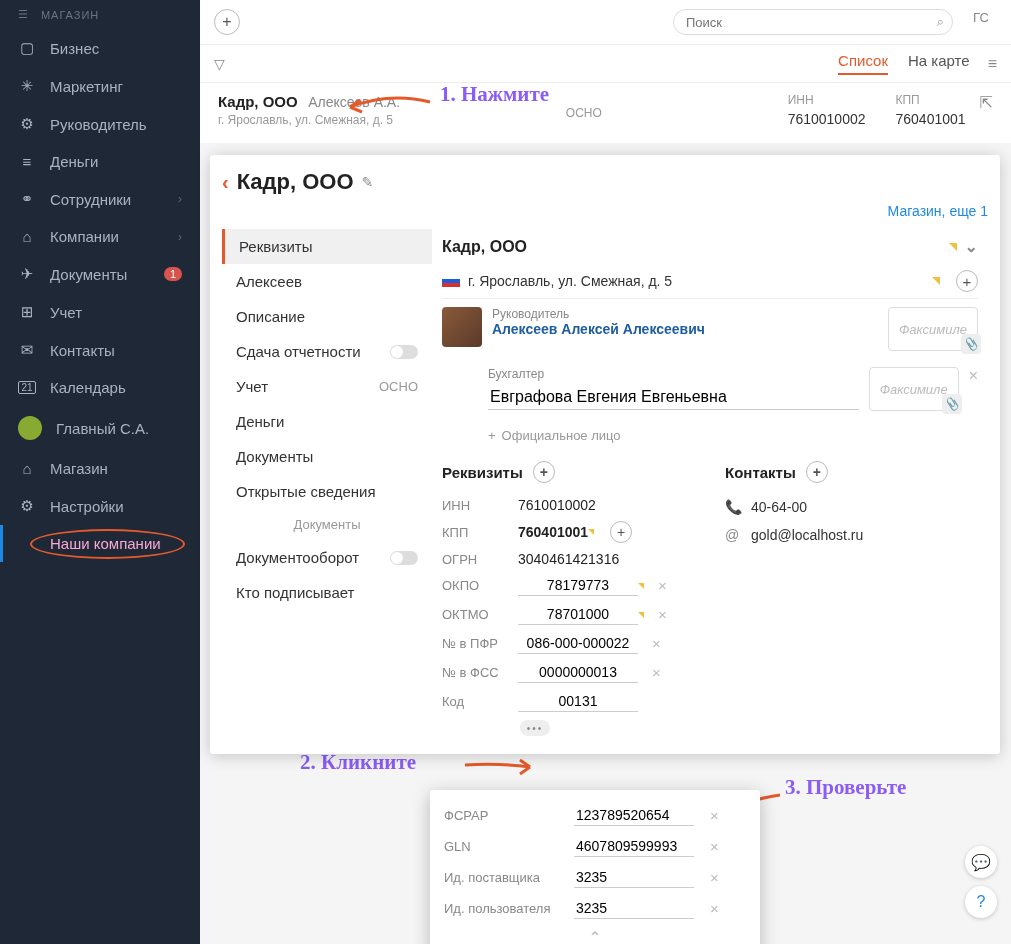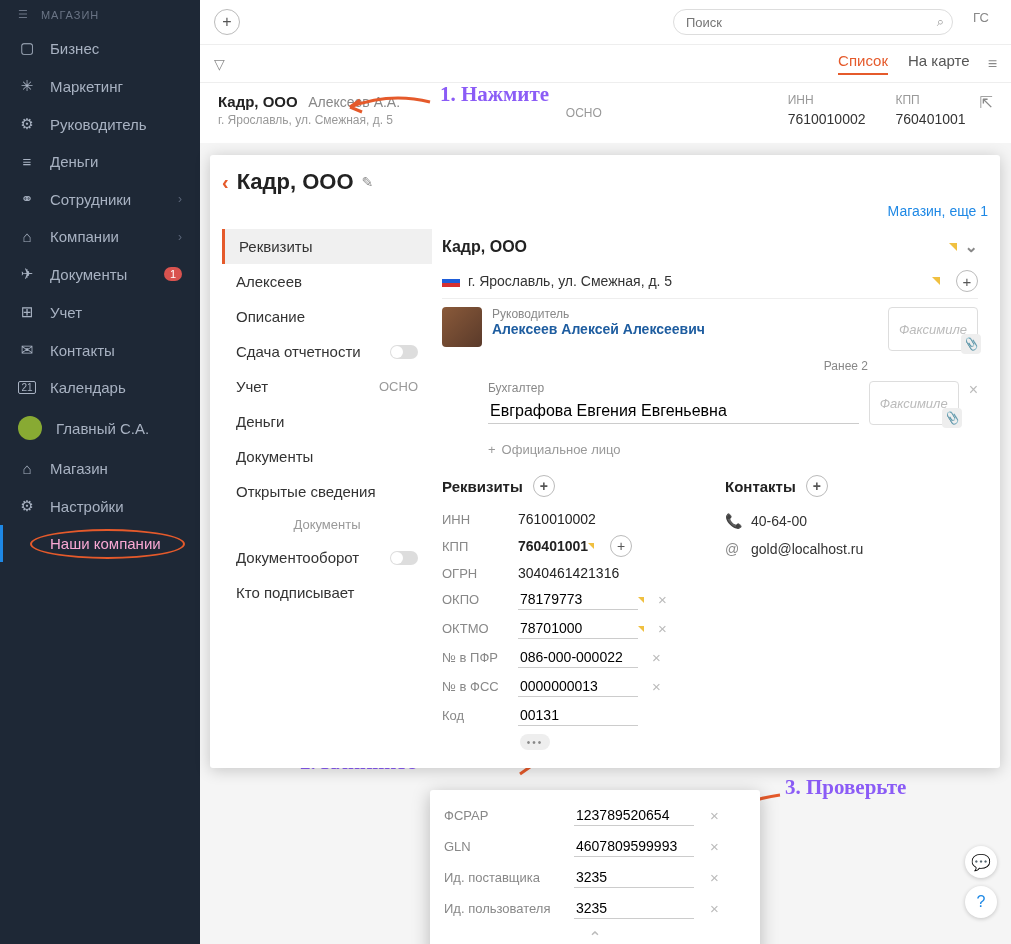--- a/index.html
+++ b/index.html
@@ -92,21 +92,21 @@
 .close-x { color: #bbb; font-size: 16px; cursor: pointer; }
 
 .two-col { display: flex; gap: 30px; margin-top: 18px; }
 .col { flex: 1; }
 .col-header { display: flex; align-items: center; gap: 10px; font-size: 15px; font-weight: 600; color: #222; margin-bottom: 10px; }
 .plus-btn { width: 22px; height: 22px; border: 1px solid #bbb; border-radius: 50%; display: inline-flex; align-items: center; justify-content: center; font-size: 14px; color: #555; cursor: pointer; }
 .req-row { display: flex; align-items: center; gap: 8px; padding: 4px 0; font-size: 14px; }
 .req-label { width: 68px; color: #888; font-size: 13px; }
 .req-val { color: #222; }
 .req-val.bold { font-weight: 600; }
-.req-input { border: none; border-bottom: 1px solid #ccc; padding: 2px 2px; font-size: 14px; width: 120px; outline: none; }
+.req-input { border: none; border-bottom: 1px solid #ccc; padding: 2px 2px; font-size: 14px; width: 120px; outline: none; text-align: center; }
 .req-x { color: #bbb; cursor: pointer; font-size: 15px; margin-left: 6px; }
 .corner-sm { display: inline-block; border-style: solid; border-width: 0 6px 6px 0; border-color: transparent #f0c040 transparent transparent; margin-left: -8px; vertical-align: top; }
 .more-btn { width: 30px; height: 16px; background: #eee; border-radius: 8px; display: inline-flex; align-items: center; justify-content: center; color: #888; cursor: pointer; margin-left: 78px; margin-top: 4px; letter-spacing: 2px; font-size: 10px; }
 
 .contact-row { display: flex; align-items: center; gap: 10px; font-size: 14px; color: #333; padding: 6px 0; }
 .contact-icon { color: #888; width: 16px; }
 
 
 .popup-extra { position: absolute; left: 430px; top: 790px; width: 330px; background: #fff; box-shadow: 0 4px 18px rgba(0,0,0,.25); border-radius: 3px; padding: 10px 14px; }
 .extra-row { display: flex; align-items: center; gap: 10px; padding: 5px 0; font-size: 14px; }
@@ -297,21 +297,20 @@
         <div class="person-photo"></div>
         <div class="person-info">
           <div class="person-role">Руководитель</div>
           <div class="person-name">Алексеев Алексей Алексеевич</div>
         </div>
         <div class="stamp-box">
           <span>Факсимиле</span>
           <span class="clip-icon">📎</span>
         </div>
       </div>
-      <div class="prev-link" style="padding-right:110px;">Ранее 2</div>
 
       <div class="person-row" style="padding-left:46px;">
         <div class="person-info">
           <div class="person-role">Бухгалтер</div>
           <div class="field-row">
             <input class="field-input" value="Евграфова Евгения Евгеньевна" style="">
           </div>
         </div>
         <div class="stamp-box">
           <span>Факсимиле</span>

